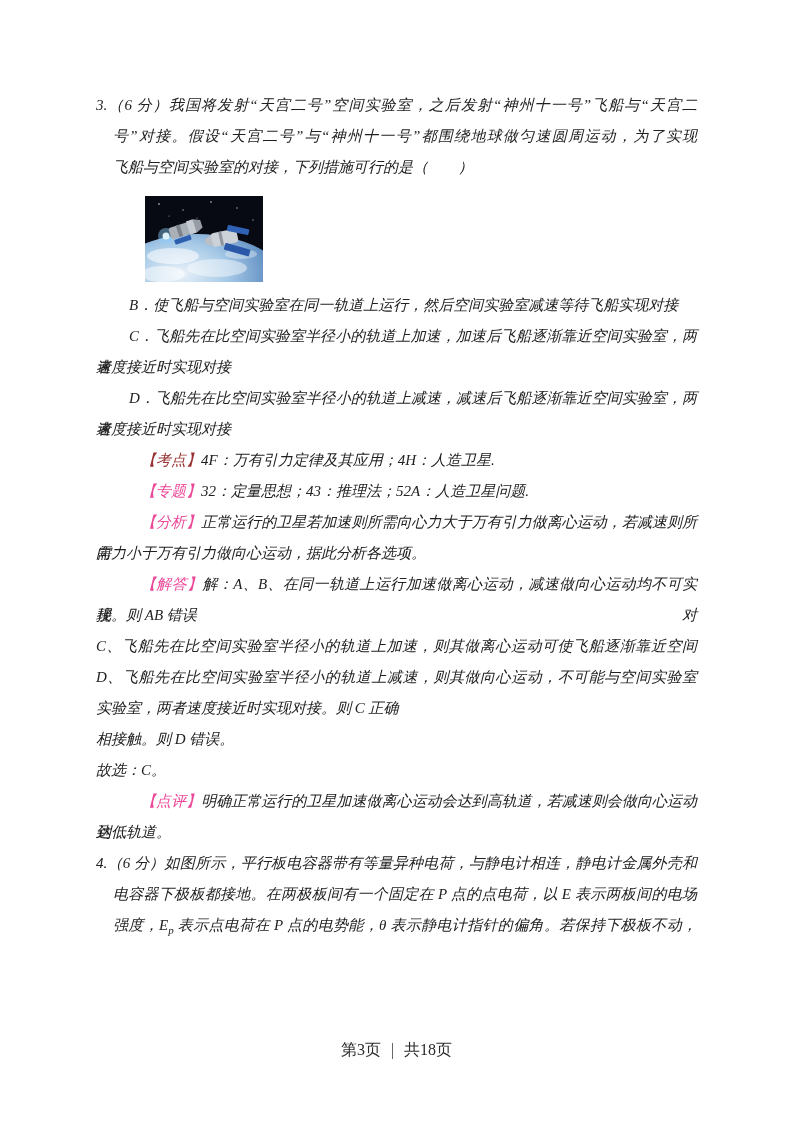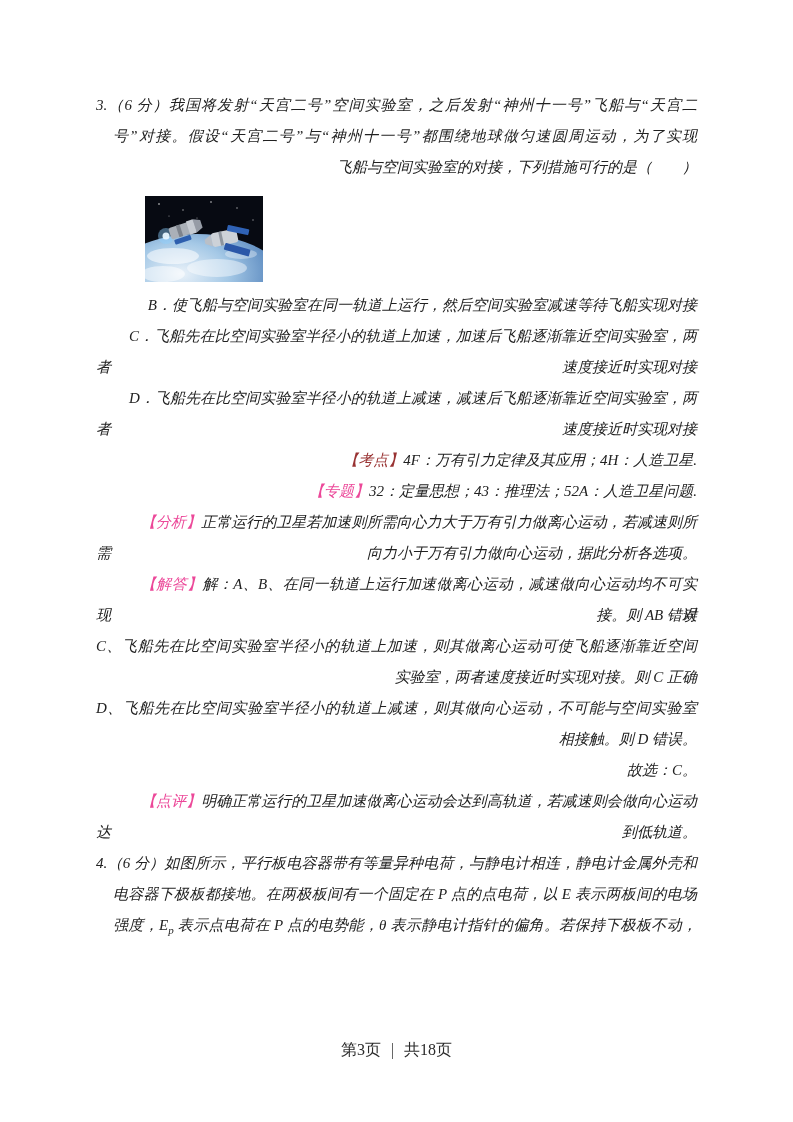--- a/index.html
+++ b/index.html
@@ -9,21 +9,21 @@
     color:#212121;position:relative;overflow:hidden;
   }
   .page{position:relative;width:793px;height:1122px;}
   .content{
     position:absolute;left:96px;top:90px;width:601px;
     font-size:15px;
     font-style:italic;
   }
   .line{
     height:31px;line-height:31px;white-space:nowrap;
-    text-align:right;
+    text-align:left;
   }
   .j{
     white-space:normal;
     text-align:justify;
     text-align-last:justify;
   }
   .stem-cont{padding-left:17px;}
   .opt-first{text-indent:33px;}
   .sec-first{text-indent:45px;}
   .gap-after{margin-bottom:31px;}
@@ -116,22 +116,22 @@
 
     <div>
       <div class="line j sec-first"><span class="lab-blue">【分析】</span><span>正常运行的卫星若加速则所需向心力大于万有引力做离心运动，若减速则所需</span></div>
       <div class="line">向力小于万有引力做向心运动，据此分析各选项。</div>
     </div>
 
     <div>
       <div class="line j sec-first"><span class="lab-blue">【解答】</span><span>解：A、B、在同一轨道上运行加速做离心运动，减速做向心运动均不可实现对</span></div>
       <div class="line">接。则 AB 错误</div>
       <div class="line j">C、飞船先在比空间实验室半径小的轨道上加速，则其做离心运动可使飞船逐渐靠近空间</div>
+      <div class="line j">D、飞船先在比空间实验室半径小的轨道上减速，则其做向心运动，不可能与空间实验室</div>
       <div class="line">实验室，两者速度接近时实现对接。则 C 正确</div>
-      <div class="line j">D、飞船先在比空间实验室半径小的轨道上减速，则其做向心运动，不可能与空间实验室</div>
       <div class="line">相接触。则 D 错误。</div>
       <div class="line">故选：C。</div>
     </div>
 
     <div>
       <div class="line j sec-first"><span class="lab-blue">【点评】</span><span>明确正常运行的卫星加速做离心运动会达到高轨道，若减速则会做向心运动达</span></div>
       <div class="line">到低轨道。</div>
     </div>
 
     <div>

